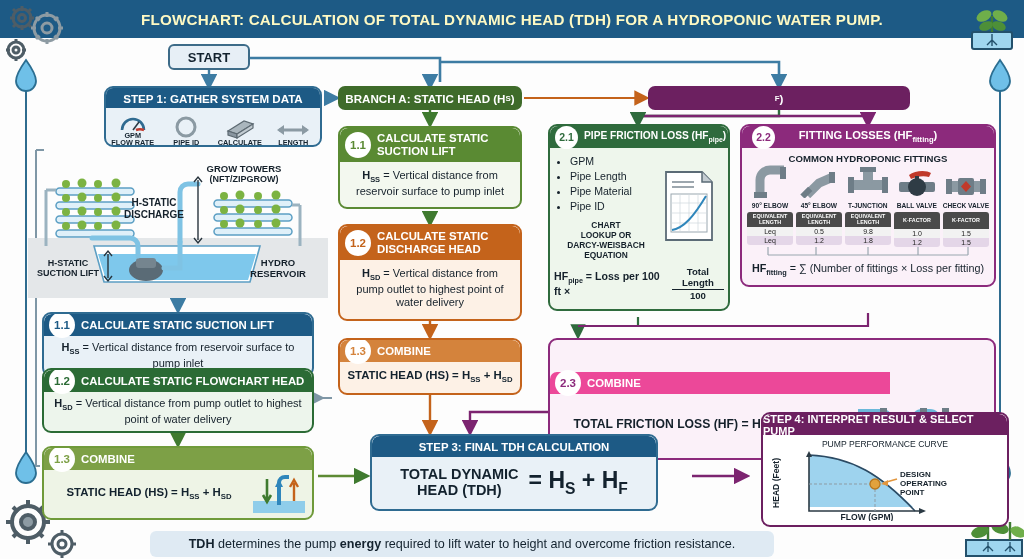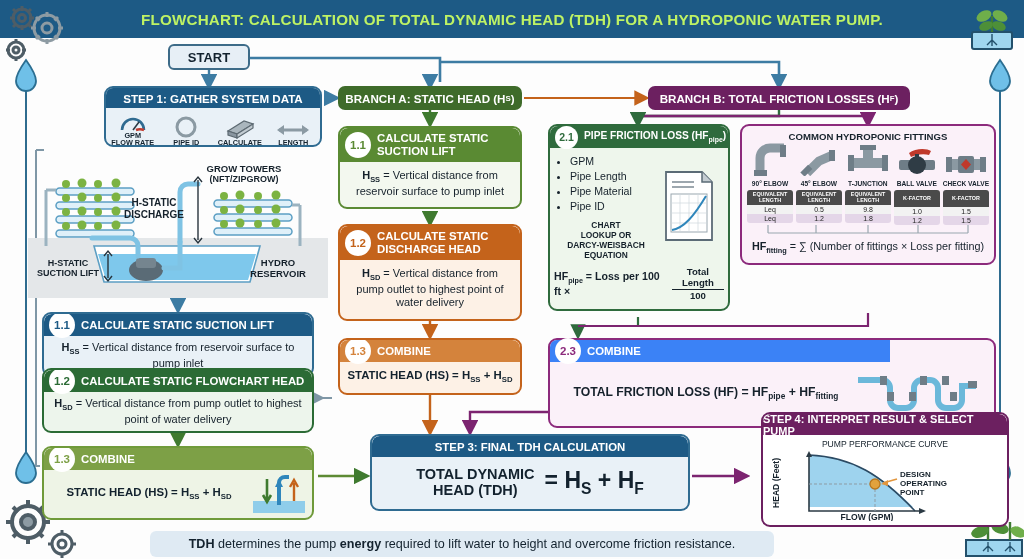--- a/index.html
+++ b/index.html
@@ -11,21 +11,21 @@
     position: relative;
   }
   .canvas { position: relative; width: 1024px; height: 559px; background:#fdfdfd; }
 
   
   .header {
     position: absolute; left: 40px; top: 0; width: 944px; height: 38px;
     background: #1d5a85; display: flex; align-items: center; justify-content: center;
   }
   .header-title {
-    color: #bef264; font-weight: bold; font-size: 15.2px; letter-spacing: .2px;
+    color: #fef9c3; font-weight: bold; font-size: 15.2px; letter-spacing: .2px;
     white-space: nowrap;
   }
   .hdr-strip-l { position:absolute; left:0; top:0; width:40px; height:38px; background:#1d5a85;}
   .hdr-strip-r { position:absolute; right:0; top:0; width:40px; height:38px; background:#1d5a85;}
 
   
   .deco { position: absolute; }
   .sideline { position:absolute; width:2px; background:#2f6c8f; }
 
   
@@ -117,24 +117,24 @@
   .fit-title { font-size:9.6px; font-weight:bold; text-align:center; color:#15212b; margin:5px 0 2px;}
   .fit-row { display:flex; padding:0 5px; gap:3px; }
   .fit-col { flex:1; text-align:center; }
   .fit-name { font-size:6.6px; font-weight:bold; color:#15212b; white-space:nowrap; }
   .fit-tblhdr { background:#4a4a4a; color:#fff; font-size:5.4px; font-weight:bold;
      border-radius:3px 3px 0 0; padding:2px 0; line-height:1.05;}
   .fit-v1 { background:#f2f2f2; font-size:7px; color:#222; padding:1px 0; }
   .fit-v2 { background:#e4d6e8; font-size:7px; color:#222; padding:1px 0; border-radius:0 0 3px 3px;}
 
   .b23 { left:548px; top:338px; width:448px; background:#fbf1f9; border:2px solid #8c2a7c; border-radius:9px;}
-  .b23 .hdr-bar { background:#3b82f6; height:22px; font-size:11.4px; width:340px; border-radius:7px 0 0 0;}
+  .b23 .hdr-bar { background:#ec4899; height:22px; font-size:11.4px; width:340px; border-radius:7px 0 0 0;margin-top:32px;}
   .b23 .num-badge { color:#8c2a7c; }
 
-  .step3 { left:370px; top:434px; width:320px; background:#e9f1f7; border:2px solid #2f6b91; border-radius:9px; overflow:hidden;}
+  .step3 { left:370px; top:434px; width:288px; background:#e9f1f7; border:2px solid #2f6b91; border-radius:9px; overflow:hidden;}
   .step3 .hdr-bar { background:#1d5a85; height:21px; justify-content:center; font-size:11.4px;}
   .step3-body { display:flex; align-items:center; justify-content:center; gap:10px; padding:9px 6px 11px; }
   .tdh-lbl { font-size:14.5px; font-weight:bold; color:#13222e; text-align:center; line-height:1.12;}
   .tdh-eq { font-size:23px; font-weight:bold; color:#13222e; }
 
   .step4 { left:748px; top:412px; width:248px; background:#ffffff; border:2px solid #6c2060; border-radius:9px; overflow:hidden;margin-left:13px;}
   .step4 .hdr-bar { background:#6c2060; height:21px; justify-content:center; font-size:11px;}
   .curve-title { font-size:8.6px; font-weight:normal; text-align:center; color:#15212b; margin-top:4px;}
 
   .footer {
@@ -508,21 +508,20 @@
       <span>COMBINE</span>
     </div>
     <div class="content" style="padding:7px 6px 9px;">
       <div class="formula">
         <span>STATIC HEAD (HS) = H</span><sub>SS</sub><span> + H</span><sub>SD</sub>
       </div>
     </div>
   </div>
 
   <div class="node branchB">
-    <span>BRANCH B: TOTAL FRICTION LOSSES (H</span>
       <sub>F</sub>
       <span>)</span>
   </div>
 
   <div class="node b21">
     <div class="hdr-bar">
       <span class="num-badge">2.1</span>
       <span><span>PIPE FRICTION LOSS (HF</span><sub>pipe</sub><span>)</span></span>
     </div>
     <div style="display:flex;padding:6px 6px 3px;">
@@ -558,20 +557,24 @@
         <span>HF</span><sub>pipe</sub><span> = Loss per 100 ft × </span>
       </span>
       <span style="display:inline-block;text-align:center;font-size:9.6px;font-weight:bold;color:#15212b;line-height:1.15;">
         <span>Total Length</span>
         <span style="display:block;border-top:1.4px solid #15212b;">100</span>
       </span>
     </div>
   </div>
 
   <div class="node b22">
+    <div class="hdr-bar">
+      <span class="num-badge">2.2</span>
+      <span><span>FITTING LOSSES (HF</span><sub>fitting</sub><span>)</span></span>
+    </div>
     <div class="fit-title">COMMON HYDROPONIC FITTINGS</div>
 
     <div class="fit-row" style="height:36px;align-items:flex-end;">
       <div class="fit-col">
         <svg width="40" height="34">
           <path d="M10 32 V16 a10 10 0 0 1 10 -10 H34" fill="none" stroke="#8b99a2" stroke-width="9" stroke-linecap="butt"></path>
           <rect x="4" y="28" width="13" height="6" fill="#6e7d87"></rect>
           <rect x="30" y="3" width="6" height="12" fill="#6e7d87"></rect>
         </svg>
       </div>

